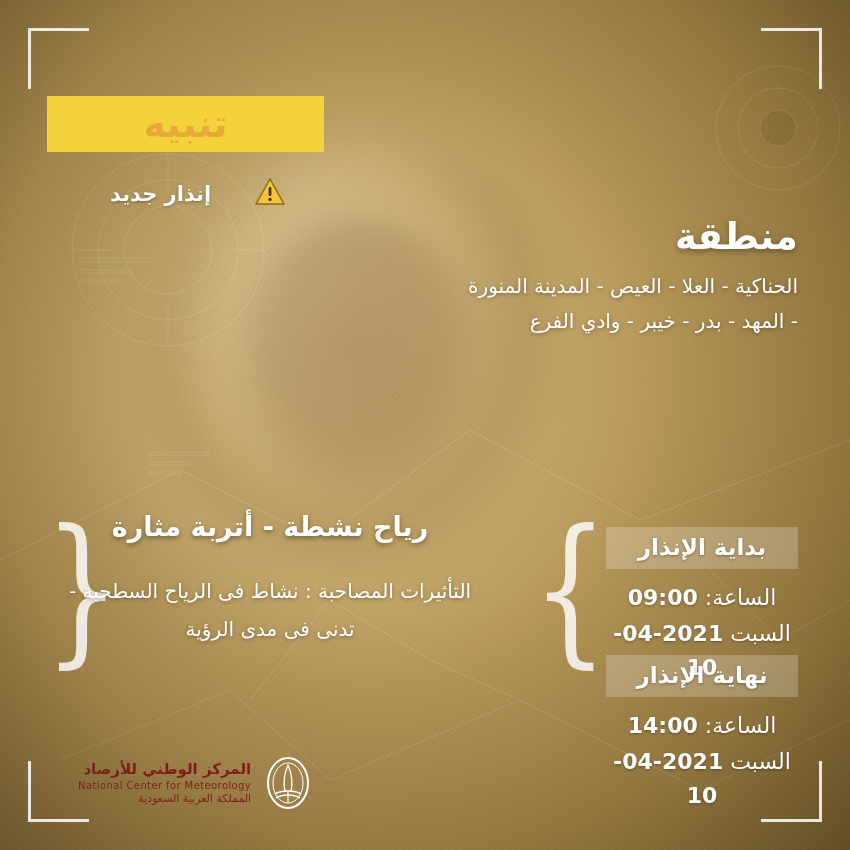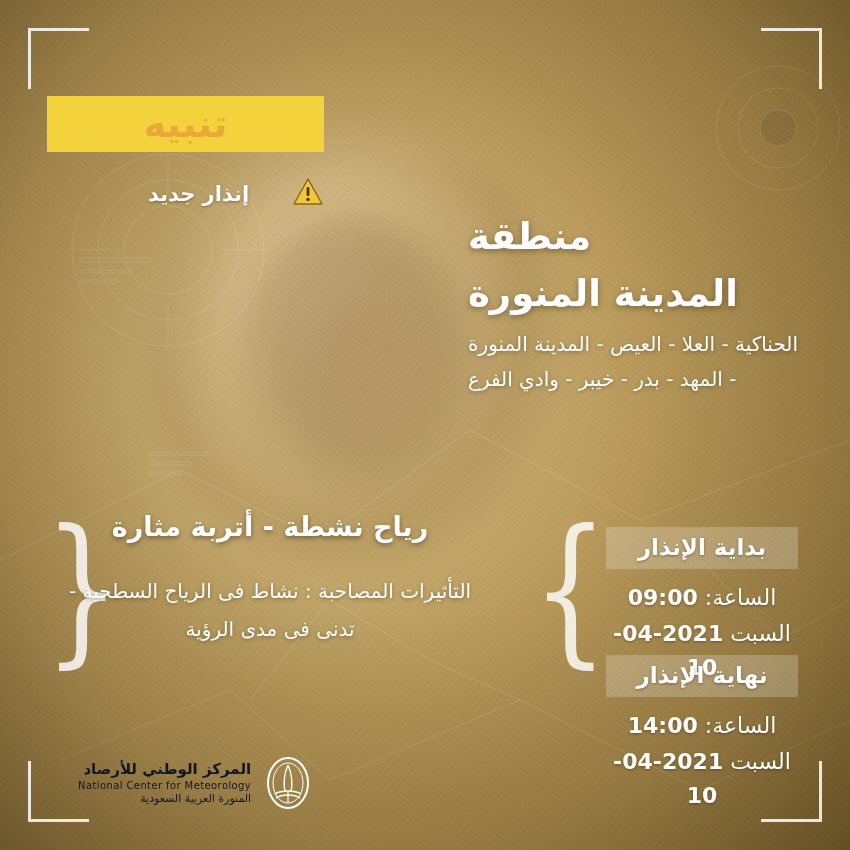--- a/index.html
+++ b/index.html
@@ -104,37 +104,36 @@
   .new-alert {
     position: absolute;
     top: 178px;
     left: 110px;
     width: 215px;
     display: flex;
     align-items: center;
     justify-content: flex-start;
     flex-direction: row-reverse;
     gap: 44px;
-    margin-left: 38px;
   }
   .new-alert .label {
     color: #ffffff;
     font-size: 21px;
     font-weight: bold;
     text-shadow: 0 1px 3px rgba(0,0,0,0.35);
   }
   .warn-tri { display: block; }
 
   
   .region {
     position: absolute;
     top: 208px;
     right: 52px;
     width: 330px;
-    text-align: left;
+    text-align: right;
     color: #ffffff;
   }
   .region .r-title {
     font-size: 37px;
     font-weight: bold;
     line-height: 1.55;
     text-shadow: 0 2px 6px rgba(0,0,0,0.35);
   }
   .region .r-sub {
     margin-top: 4px;
@@ -205,21 +204,21 @@
 
   
   .footer {
     position: absolute;
     bottom: 40px;
     left: 78px;
     display: flex;
     flex-direction: row-reverse;
     align-items: center;
     gap: 14px;
-    color: #0f172a;
+    color: #7f1d1d;
   }
   .footer .ftxt { text-align: right; line-height: 1.35; }
   .footer .f1 { font-size: 15px; font-weight: bold; }
   .footer .f2 { font-size: 10px; letter-spacing: 0.4px; direction: ltr; }
   .footer .f3 { font-size: 11px; }
   .emblem { width: 46px; height: 54px; }
 </style>
 </head>
 <body>
 
@@ -271,21 +270,20 @@
       <svg width="30" height="28" viewBox="0 0 30 28" xmlns="http://www.w3.org/2000/svg">
         <path d="M15 1 L29 26 L1 26 Z" fill="#f2c63b" stroke="#8a6a12" stroke-width="1.5" stroke-linejoin="round"></path>
         <rect x="13.6" y="9" width="2.8" height="9" rx="1.2" fill="#4a3508"></rect>
         <circle cx="15" cy="21.4" r="1.7" fill="#4a3508"></circle>
       </svg>
     </span>
   </div>
 
   <div class="region">
     <div class="r-title">منطقة</div>
-    <div class="r-title">المدينة المنورة</div>
     <div class="r-sub">الحناكية - العلا - العيص - المدينة المنورة - المهد - بدر - خيبر - وادي الفرع</div>
   </div>
 
   <div class="brace left">{</div>
   <div class="brace right">}</div>
 
   <div class="message">
     <div class="m-title">رياح نشطة - أتربة مثارة</div>
     <div class="m-body">التأثيرات المصاحبة : نشاط فى الرياح السطحية - تدنى فى مدى الرؤية</div>
   </div>
@@ -311,21 +309,21 @@
     <div class="row" style="margin-top:2px">
       <span>السبت</span>
       <b>2021-04-10</b>
     </div>
   </div>
 
   <div class="footer">
     <div class="ftxt">
       <div class="f1">المركز الوطني للأرصاد</div>
       <div class="f2">National Center for Meteorology</div>
-      <div class="f3">المنورة العربية السعودية</div>
+      <div class="f3">المملكة العربية السعودية</div>
     </div>
     <span class="emblem">
       <svg width="46" height="54" viewBox="0 0 46 54" xmlns="http://www.w3.org/2000/svg">
         <ellipse cx="23" cy="27" rx="20" ry="25" fill="none" stroke="#ffffff" stroke-width="2"></ellipse>
         <ellipse cx="23" cy="27" rx="15" ry="20" fill="none" stroke="#ffffff" stroke-width="1"></ellipse>
         <path d="M23 9 C19 18 18 26 20 36 M23 9 C27 18 28 26 26 36" stroke="#ffffff" stroke-width="1.4" fill="none"></path>
         <path d="M10 38 C16 34 30 34 36 38" stroke="#ffffff" stroke-width="1.6" fill="none"></path>
         <path d="M11 42 C17 38 29 38 35 42" stroke="#ffffff" stroke-width="1.6" fill="none"></path>
         <path d="M23 36 L23 47" stroke="#ffffff" stroke-width="1.2"></path>
       </svg>

